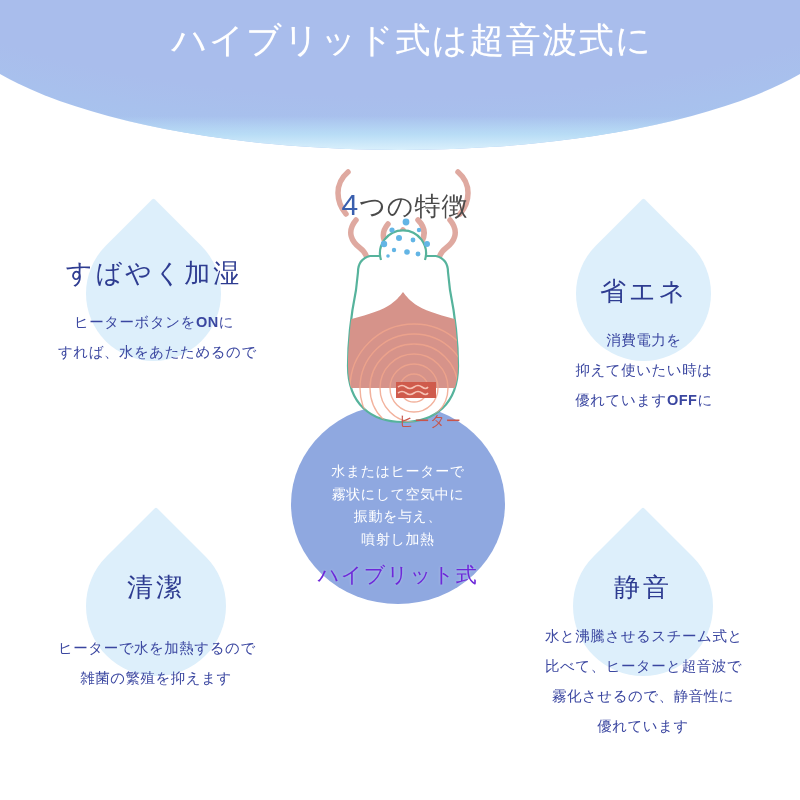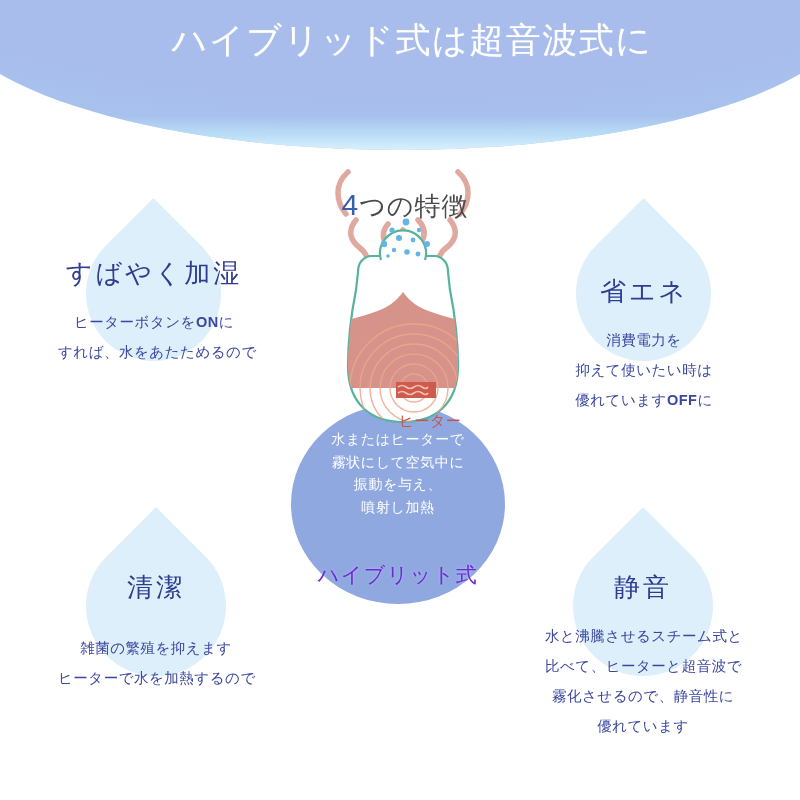--- a/index.html
+++ b/index.html
@@ -114,21 +114,21 @@
     top: 404px;
     width: 214px;
     height: 200px;
     border-radius: 50%;
     background: #8fa8e0;
     z-index: 3;
   }
   .circle-text {
     position: absolute;
     left: 291px;
-    top: 428px;
+    top: 460px;
     width: 214px;
     text-align: center;
     color: #ffffff;
     font-size: 14px;
     line-height: 22.5px;
     letter-spacing: 0.6px;
     z-index: 5;
   }
   .circle-text div { white-space: nowrap; }
   .circle-label {
@@ -281,22 +281,22 @@
         <div><span>優れています</span><b>OFF</b><span>に</span></div>
       </div>
     </div>
   </div>
 
   <div class="droplet-wrap" style="left:58px;top:508px;">
     <div class="droplet" style="left:28px;top:28px;width:140px;height:140px;"></div>
     <div class="drop-content" style="top:62px;width:196px;">
       <div class="drop-title">清潔</div>
       <div class="drop-body" style="margin-top:28px;">
+        <div>ヒーターで水を加熱するので</div>
         <div>雑菌の繁殖を抑えます</div>
-        <div>ヒーターで水を加熱するので</div>
       </div>
     </div>
   </div>
 
   <div class="droplet-wrap" style="left:545px;top:508px;">
     <div class="droplet" style="left:28px;top:28px;width:140px;height:140px;"></div>
     <div class="drop-content" style="top:62px;width:196px;">
       <div class="drop-title">静音</div>
       <div class="drop-body">
         <div>水と沸騰させるスチーム式と</div>

